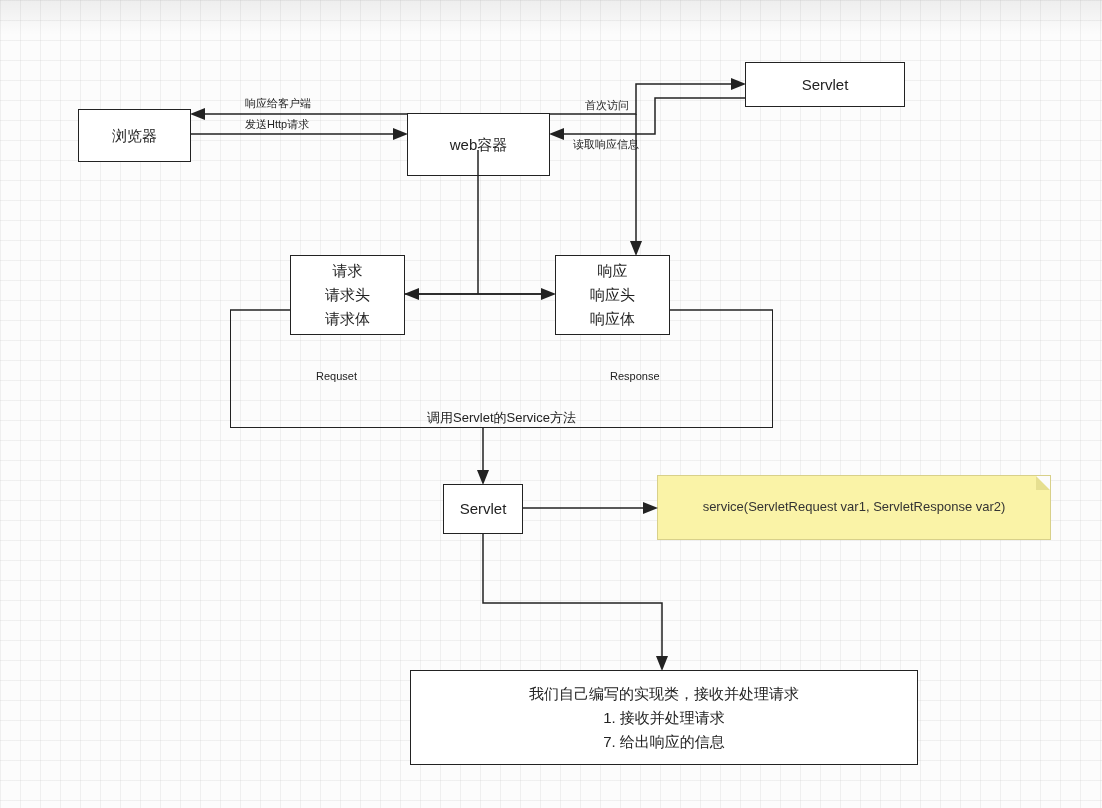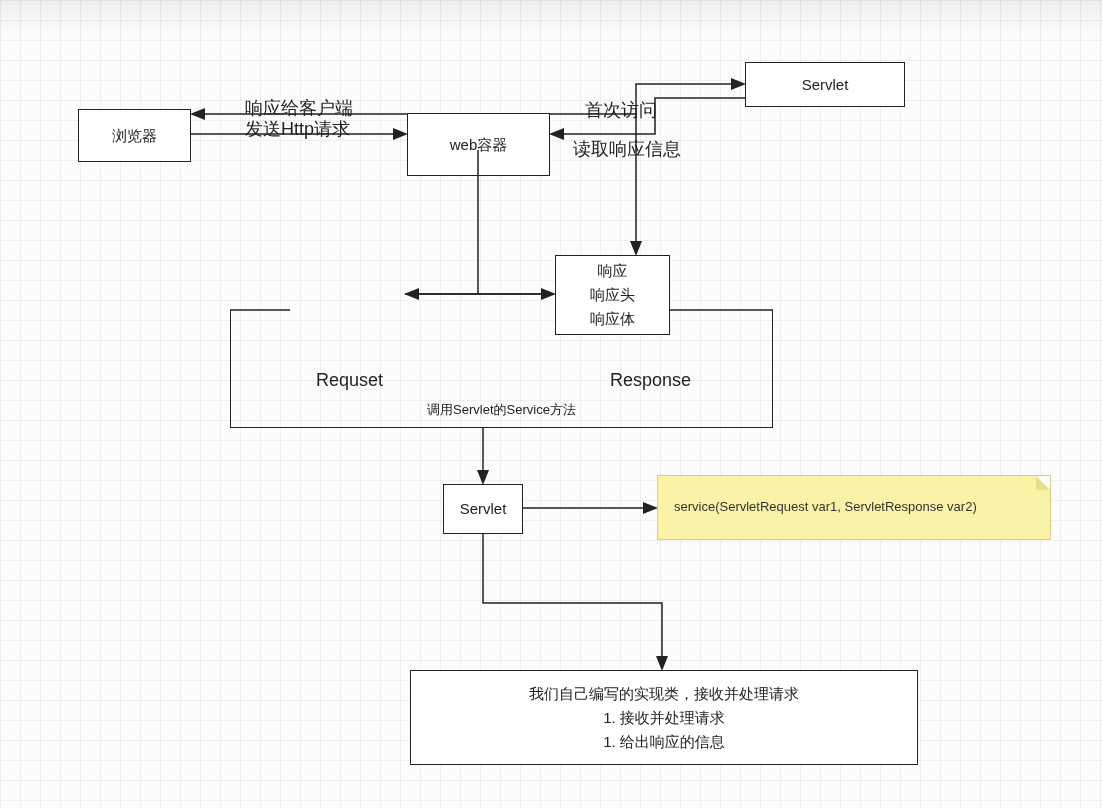--- a/index.html
+++ b/index.html
@@ -43,35 +43,35 @@
   }
   .note {
     position: absolute;
     background: #faf3a7;
     border: 1px solid #d8d08a;
     padding: 14px 16px;
     font-size: 13px;
     color: #333;
     display: flex;
     align-items: center;
-    justify-content: flex-start;
+    justify-content: center;
     text-align: left;
     line-height: 1.7;
   }
   .note .fold {
     position: absolute;
     top: 0; right: 0;
     width: 0; height: 0;
     border-top: 14px solid #fcfcfc;
     border-left: 14px solid #e6df90;
   }
   .note-center { text-align: center; }
   .label {
     position: absolute;
-    font-size: 18px;
+    font-size: 11px;
     color: #222;
     background: transparent;
     white-space: nowrap;
   }
   svg.conn {
     position: absolute;
     top: 0; left: 0;
     width: 1102px;
     height: 808px;
     pointer-events: none;
@@ -88,21 +88,20 @@
   .container-box {
     position: absolute;
     border: 1.5px solid #222;
     background: transparent;
     display: flex;
     flex-direction: column;
     align-items: center;
     justify-content: flex-end;
     font-size: 13px;
     color: #222;
-    padding-bottom: 8px;
   }
 </style>
 </head>
 <body>
 
 <div class="canvas">
 
   <div class="box" style="left:78px; top:97px; width:113px; height:53px;margin-top:12px;">
     <span>浏览器</span>
   </div>
@@ -112,35 +111,40 @@
   </div>
 
   <div class="box" style="left:745px; top:62px; width:160px; height:45px;">
     <span>Servlet</span>
   </div>
 
   <div class="container-box" style="left:230px; top:310px; width:543px; height:118px; border-top:none;">
     <span>调用Servlet的Service方法</span>
   </div>
 
+  <div class="box" style="left:290px; top:255px; width:115px; height:80px;">
+    <span>请求</span>
+    <span>请求头</span>
+    <span>请求体</span>
+  </div>
 
   <div class="box" style="left:555px; top:255px; width:115px; height:80px;">
     <span>响应</span>
     <span>响应头</span>
     <span>响应体</span>
   </div>
 
   <div class="box" style="left:443px; top:484px; width:80px; height:50px;">
     <span>Servlet</span>
   </div>
 
   <div class="box" style="left:410px; top:670px; width:508px; height:95px;">
     <span>我们自己编写的实现类，接收并处理请求</span>
     <span>1. 接收并处理请求</span>
-    <span>1. 给出响应的信息</span>
+    <span>7. 给出响应的信息</span>
   </div>
 
 
   <div class="note note-center" style="left:657px; top:475px; width:394px; height:65px;">
     <div class="fold"></div>
     <span>service(ServletRequest var1, ServletResponse var2)</span>
   </div>
 
   <div class="label" style="left:245px; top:96px;">响应给客户端</div>
   <div class="label" style="left:245px; top:117px;">发送Http请求</div>

